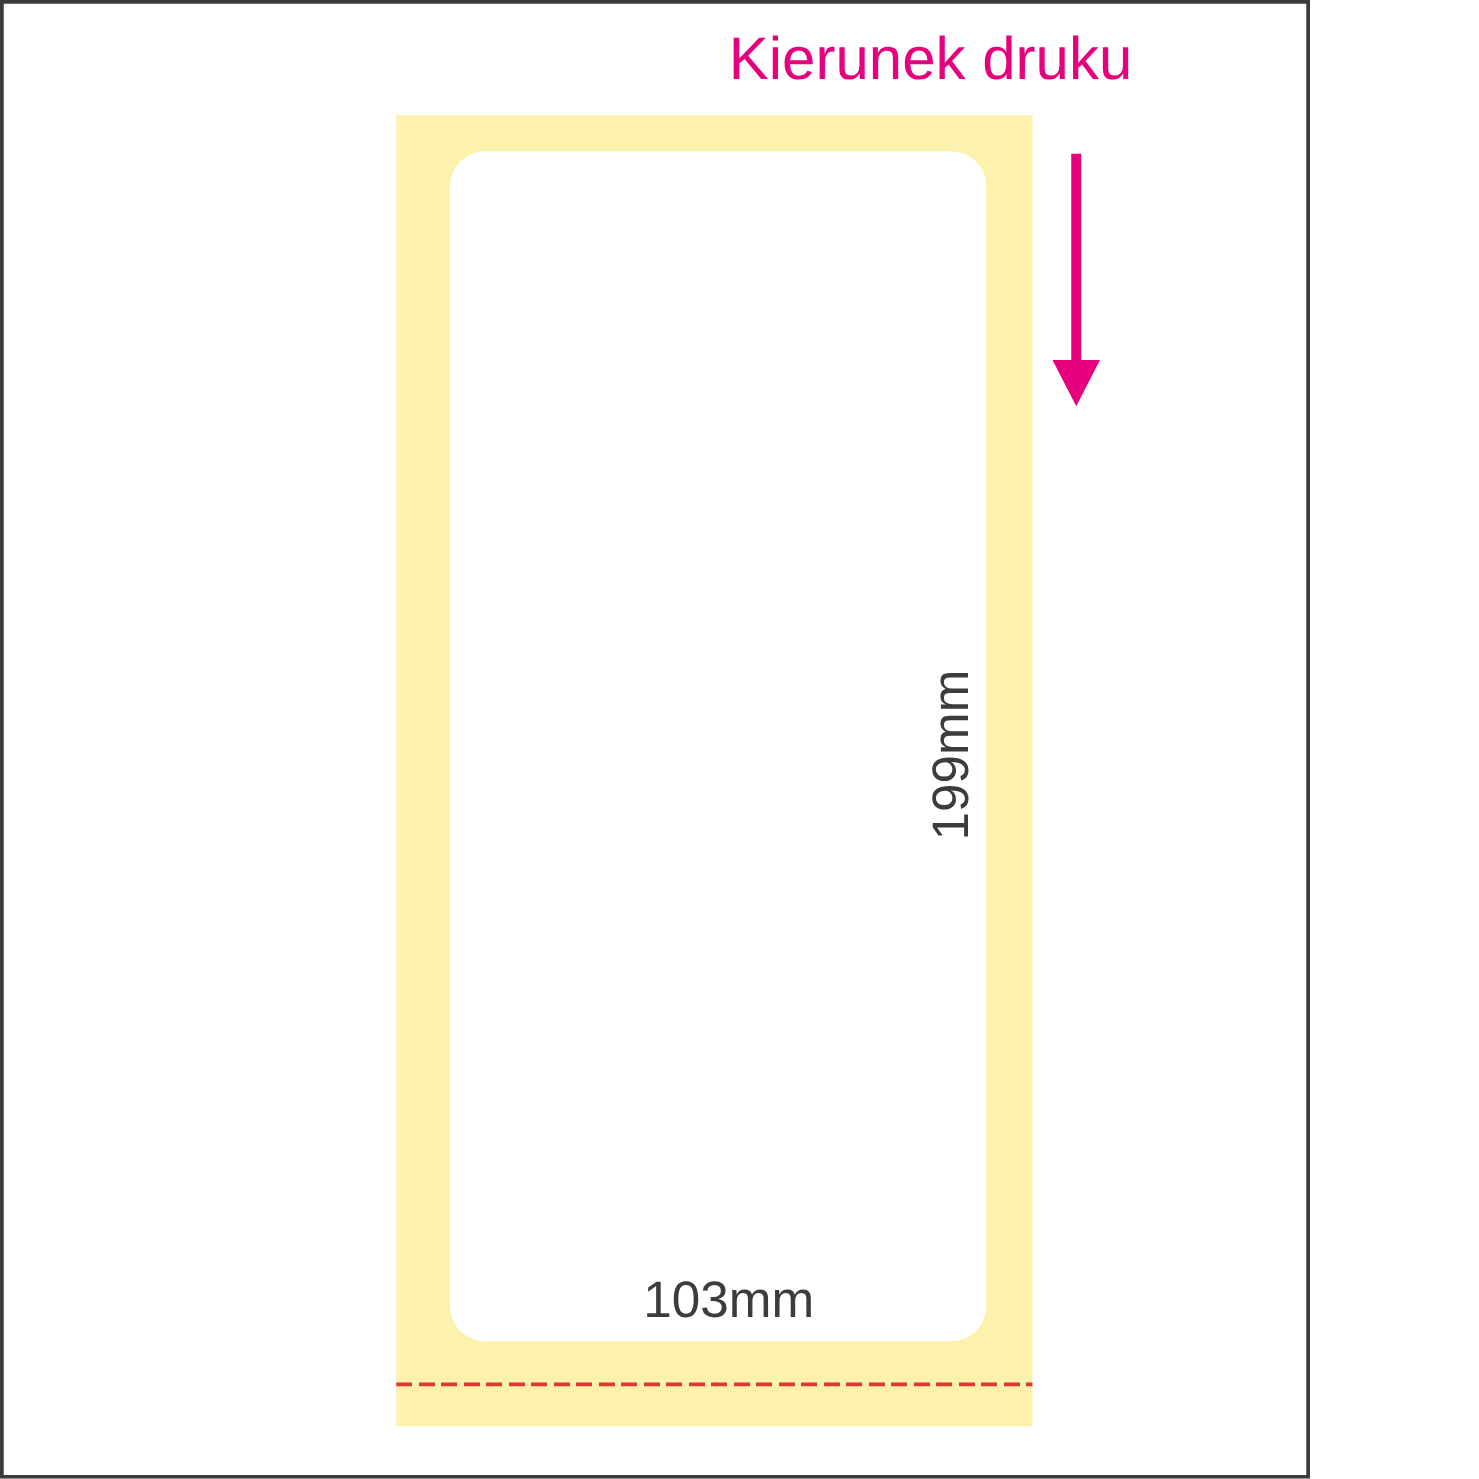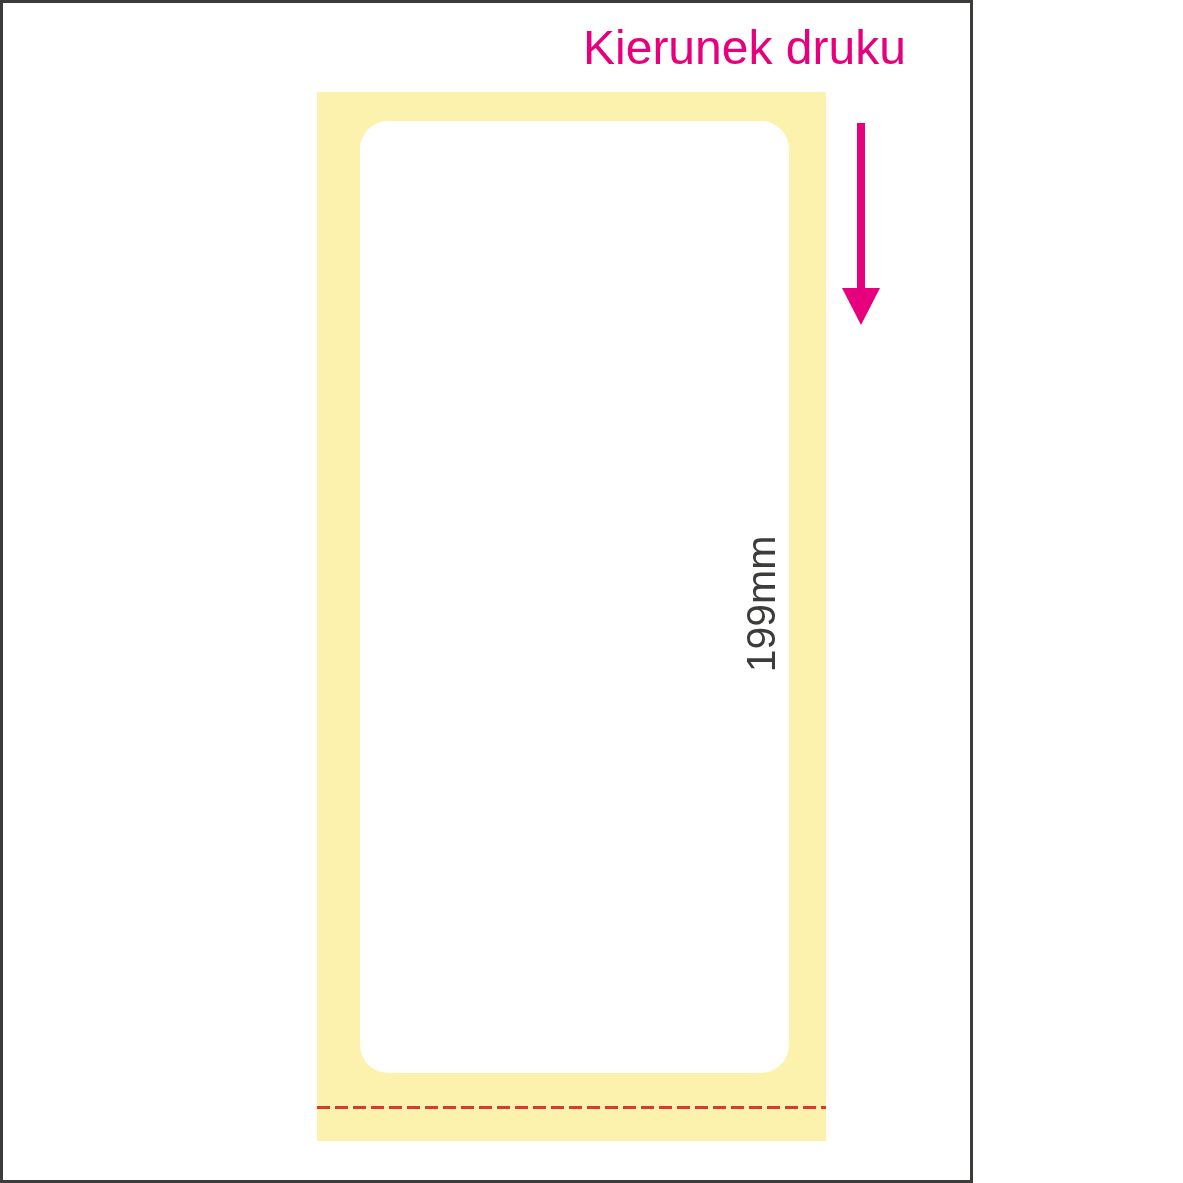--- a/index.html
+++ b/index.html
@@ -12,21 +12,21 @@
     --magenta: #E6007E;
     --liner-yellow: #FCF2AD;
     --perforation-red: #DC3732;
     --ink: #3C3C3B;
     --paper: #FFFFFF;
   }
 
   
   .canvas {
     position: relative;
-    width: 973px;
+    width: 1048px;
     height: 1183px;
     background: var(--paper);
     border: 3px solid var(--ink);
     overflow: hidden;
     padding-left: 47px;
   }
 
   
   .print-direction-title {
     position: absolute;
@@ -126,16 +126,17 @@
     <div class="arrow-head"></div>
   </div>
 
   <div class="liner">
 
     <div class="label-face"></div>
   </div>
 
   <div class="dim dim-height">199mm</div>
 
+  <div class="dim dim-width">103mm</div>
 
   <div class="perforation"></div>
 
 </div>
 
 </body></html>

